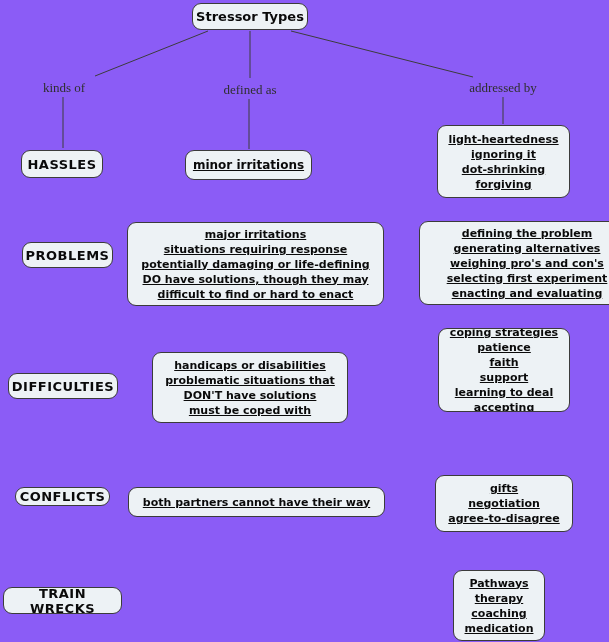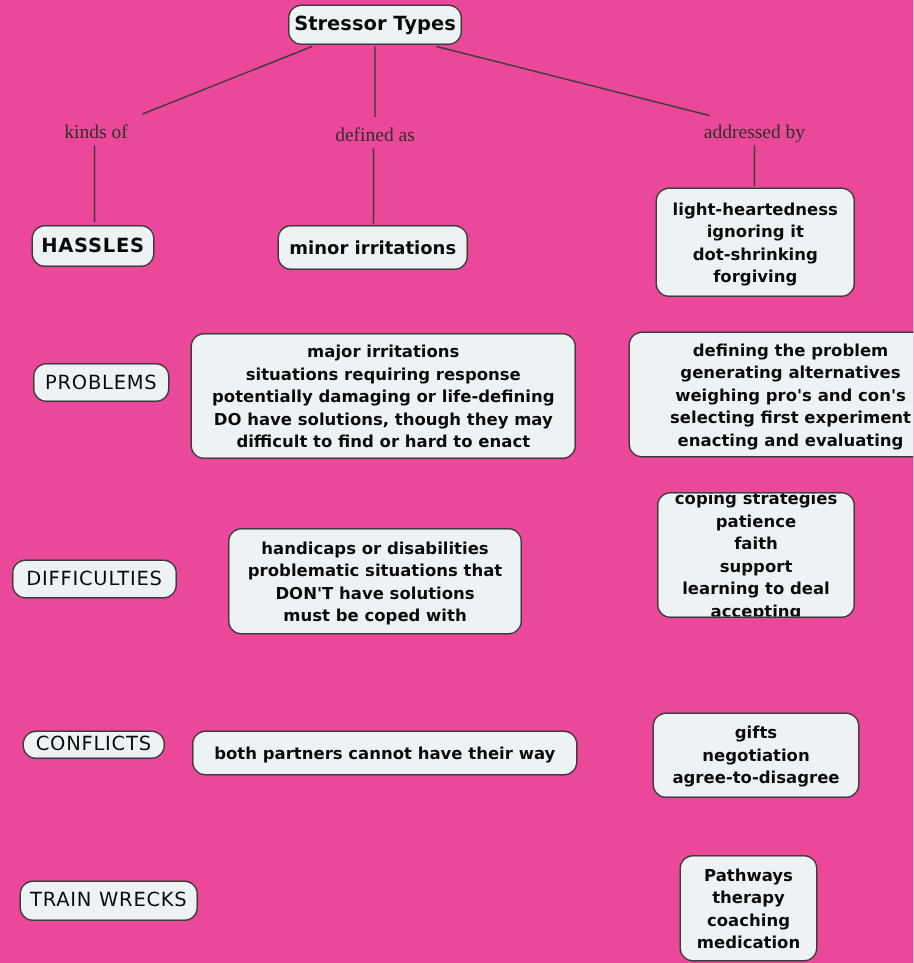--- a/index.html
+++ b/index.html
@@ -5,21 +5,21 @@
   html, body {
     margin: 0;
     padding: 0;
     background: #ffffff;
     font-family: "DejaVu Sans", "Liberation Sans", sans-serif;
   }
   .canvas {
     position: relative;
     width: 609px;
     height: 642px;
-    background: #ec4899;
+    background: #8b5cf6;
     overflow: hidden;
   }
   .connectors {
     position: absolute;
     left: 0; top: 0;
     width: 609px; height: 642px;
     pointer-events: none;
   }
   .connectors line {
     stroke: var(--line-color, #3c3c3c);
@@ -37,24 +37,25 @@
     text-align: center;
     color: var(--text-color, #0a0a0a);
     white-space: pre-line;
     overflow: hidden;
   }
   .node.body-text {
     font-size: 11px;
     font-weight: bold;
     line-height: 15px;
     padding: 14px 4px;
+    text-decoration: underline;
   }
   .node.category {
     font-size: 13px;
-    font-weight: normal;
+    font-weight: bold;
     letter-spacing: 0.5px;
   }
   .node.category.bold, .node.root-node {
     font-weight: bold;
   }
   .node.root-node {
     font-size: 13px;
   }
   .link-label {
     position: absolute;
@@ -115,19 +116,19 @@
 support
 learning to deal
 accepting</div>
 
   <div class="node category" style="left:15px;top:487px;width:95px;height:19px">CONFLICTS</div>
   <div class="node body-text" style="left:128px;top:487px;width:257px;height:30px">both partners cannot have their way</div>
   <div class="node body-text" style="left:435px;top:475px;width:138px;height:57px">gifts
 negotiation
 agree-to-disagree</div>
 
-  <div class="node category" style="left:13px;top:587px;width:119px;height:27px">TRAIN WRECKS</div>
+  <div class="node category" style="left:3px;top:587px;width:119px;height:27px">TRAIN WRECKS</div>
   <div class="node body-text" style="left:453px;top:570px;width:92px;height:71px">Pathways
 therapy
 coaching
 medication</div>
 
 </div>
 
 </body></html>

